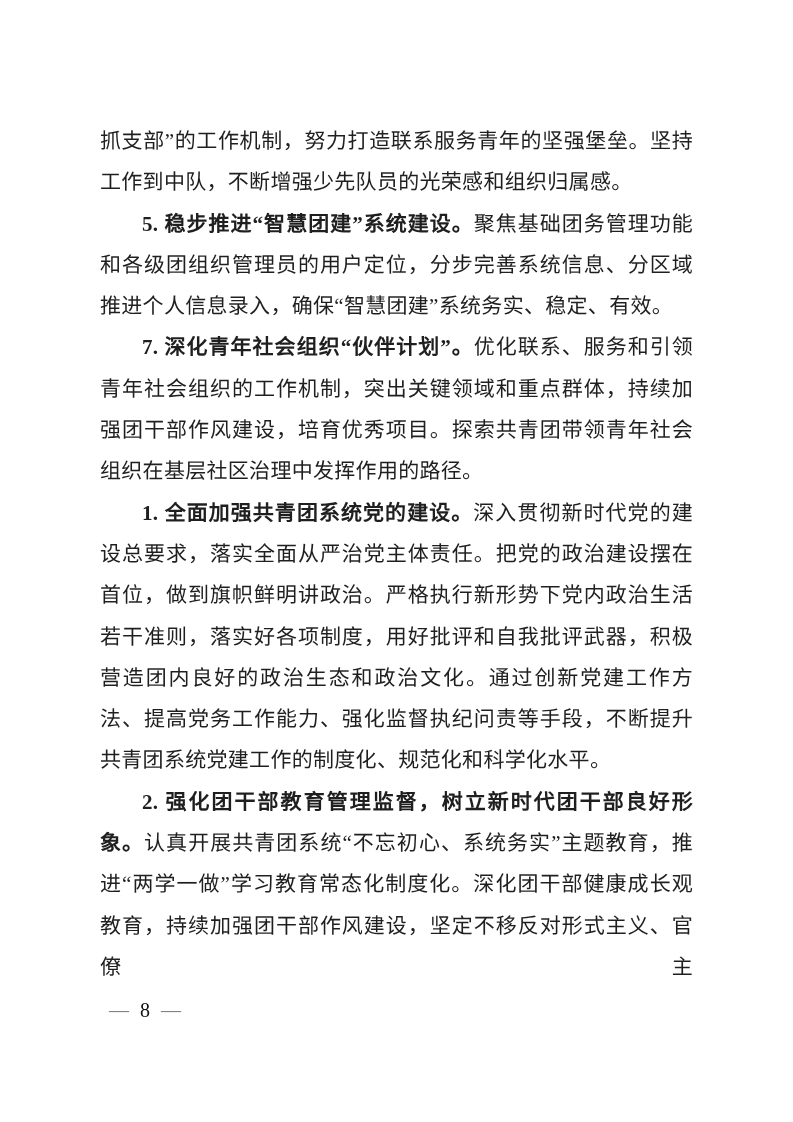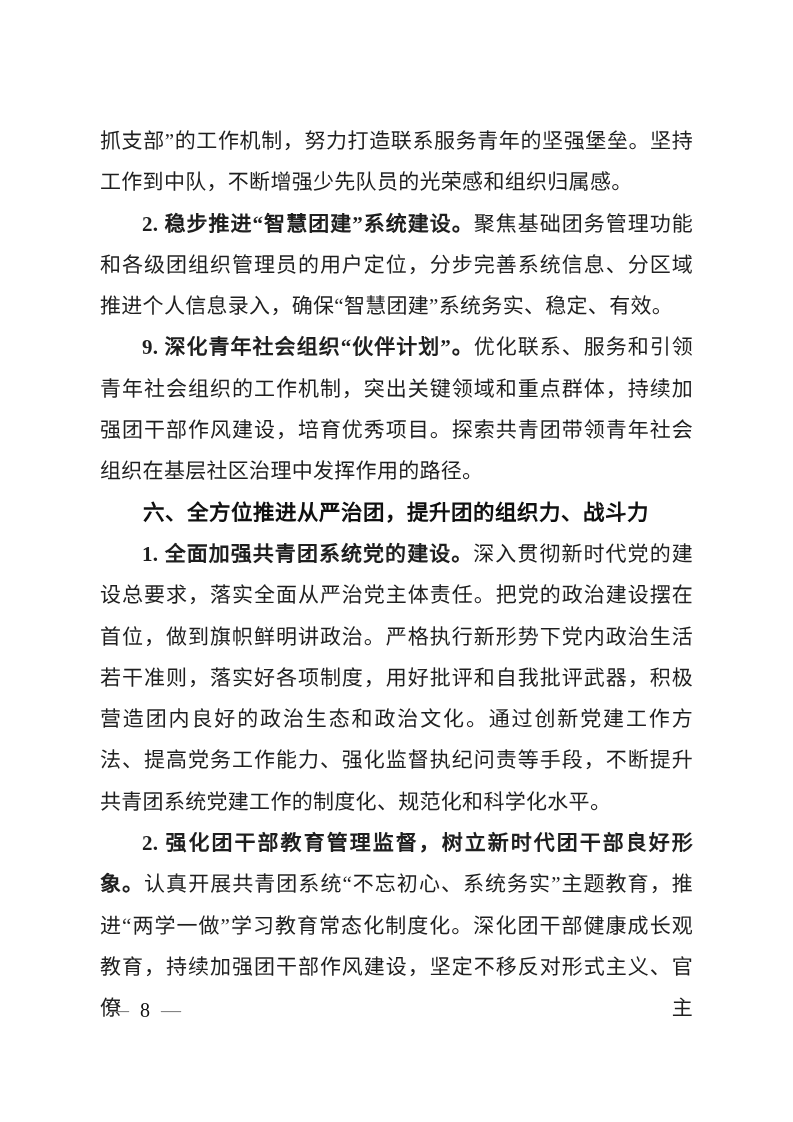--- a/index.html
+++ b/index.html
@@ -71,25 +71,24 @@
 </style>
 </head>
 <body>
 
 <div class="page">
 
   <div class="content">
 
     <p class="para">抓支部”的工作机制，努力打造联系服务青年的坚强堡垒。坚持工作到中队，不断增强少先队员的光荣感和组织归属感。</p>
 
-    <p class="para indent"><b class="lead">2. 稳步推进“智慧团建”系统建设。</b><span>聚焦基础团务管理功能和各级团组织管理员的用户定位，分步完善系统信息、分区域推进个人信息录入，确保“智慧团建”系统务实、稳定、有效。</span></p>
+    <p class="para indent"><b class="lead">5. 稳步推进“智慧团建”系统建设。</b><span>聚焦基础团务管理功能和各级团组织管理员的用户定位，分步完善系统信息、分区域推进个人信息录入，确保“智慧团建”系统务实、稳定、有效。</span></p>
 
-    <p class="para indent"><b class="lead">9. 深化青年社会组织“伙伴计划”。</b><span>优化联系、服务和引领青年社会组织的工作机制，突出关键领域和重点群体，持续加强团干部作风建设，培育优秀项目。探索共青团带领青年社会组织在基层社区治理中发挥作用的路径。</span></p>
+    <p class="para indent"><b class="lead">7. 深化青年社会组织“伙伴计划”。</b><span>优化联系、服务和引领青年社会组织的工作机制，突出关键领域和重点群体，持续加强团干部作风建设，培育优秀项目。探索共青团带领青年社会组织在基层社区治理中发挥作用的路径。</span></p>
 
-    <h2 class="heading">六、全方位推进从严治团，提升团的组织力、战斗力</h2>
 
     <p class="para indent"><b class="lead">1. 全面加强共青团系统党的建设。</b><span>深入贯彻新时代党的建设总要求，落实全面从严治党主体责任。把党的政治建设摆在首位，做到旗帜鲜明讲政治。严格执行新形势下党内政治生活若干准则，落实好各项制度，用好批评和自我批评武器，积极营造团内良好的政治生态和政治文化。通过创新党建工作方法、提高党务工作能力、强化监督执纪问责等手段，不断提升共青团系统党建工作的制度化、规范化和科学化水平。</span></p>
 
     <p class="para indent cutoff"><b class="lead">2. 强化团干部教育管理监督，树立新时代团干部良好形象。</b><span>认真开展共青团系统“不忘初心、系统务实”主题教育，推进“两学一做”学习教育常态化制度化。深化团干部健康成长观教育，持续加强团干部作风建设，坚定不移反对形式主义、官僚主</span></p>
 
   </div>
 
   <div class="footer">
     <span class="dash">—</span>
     <span class="num">8</span>

